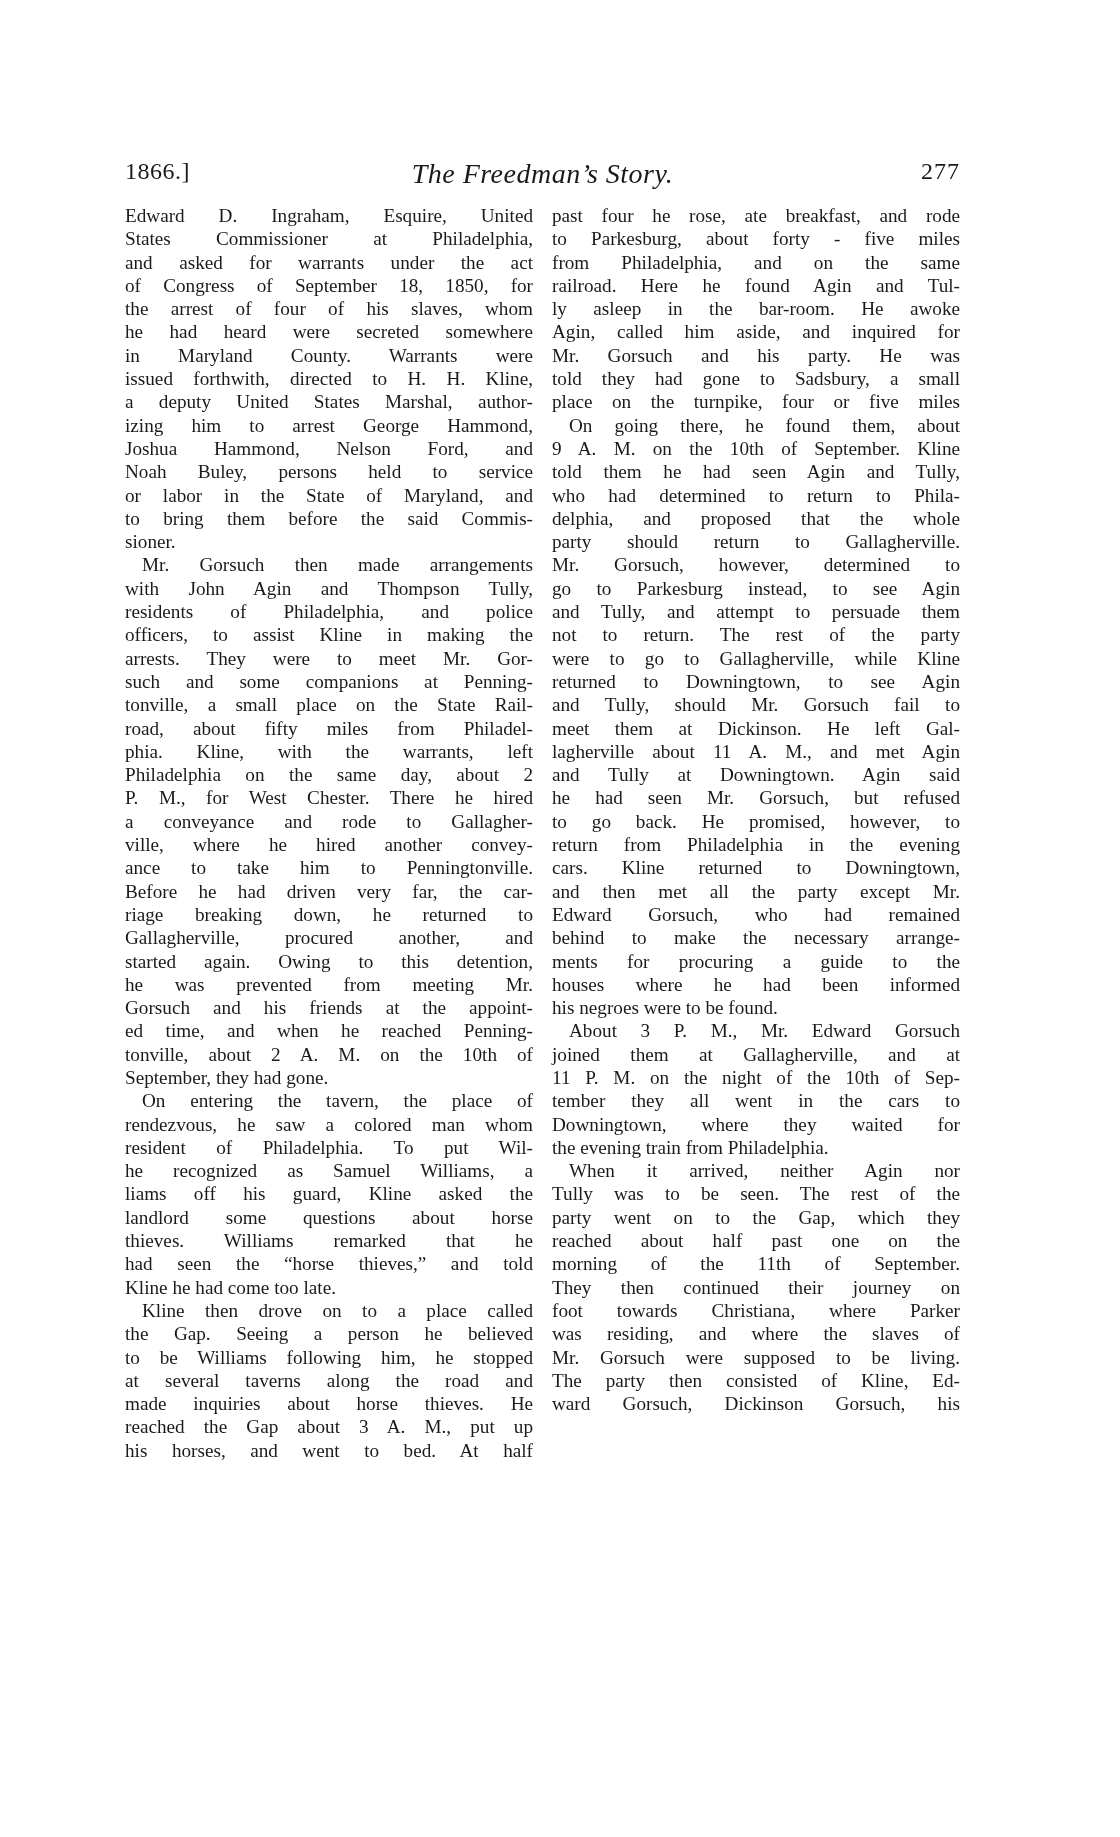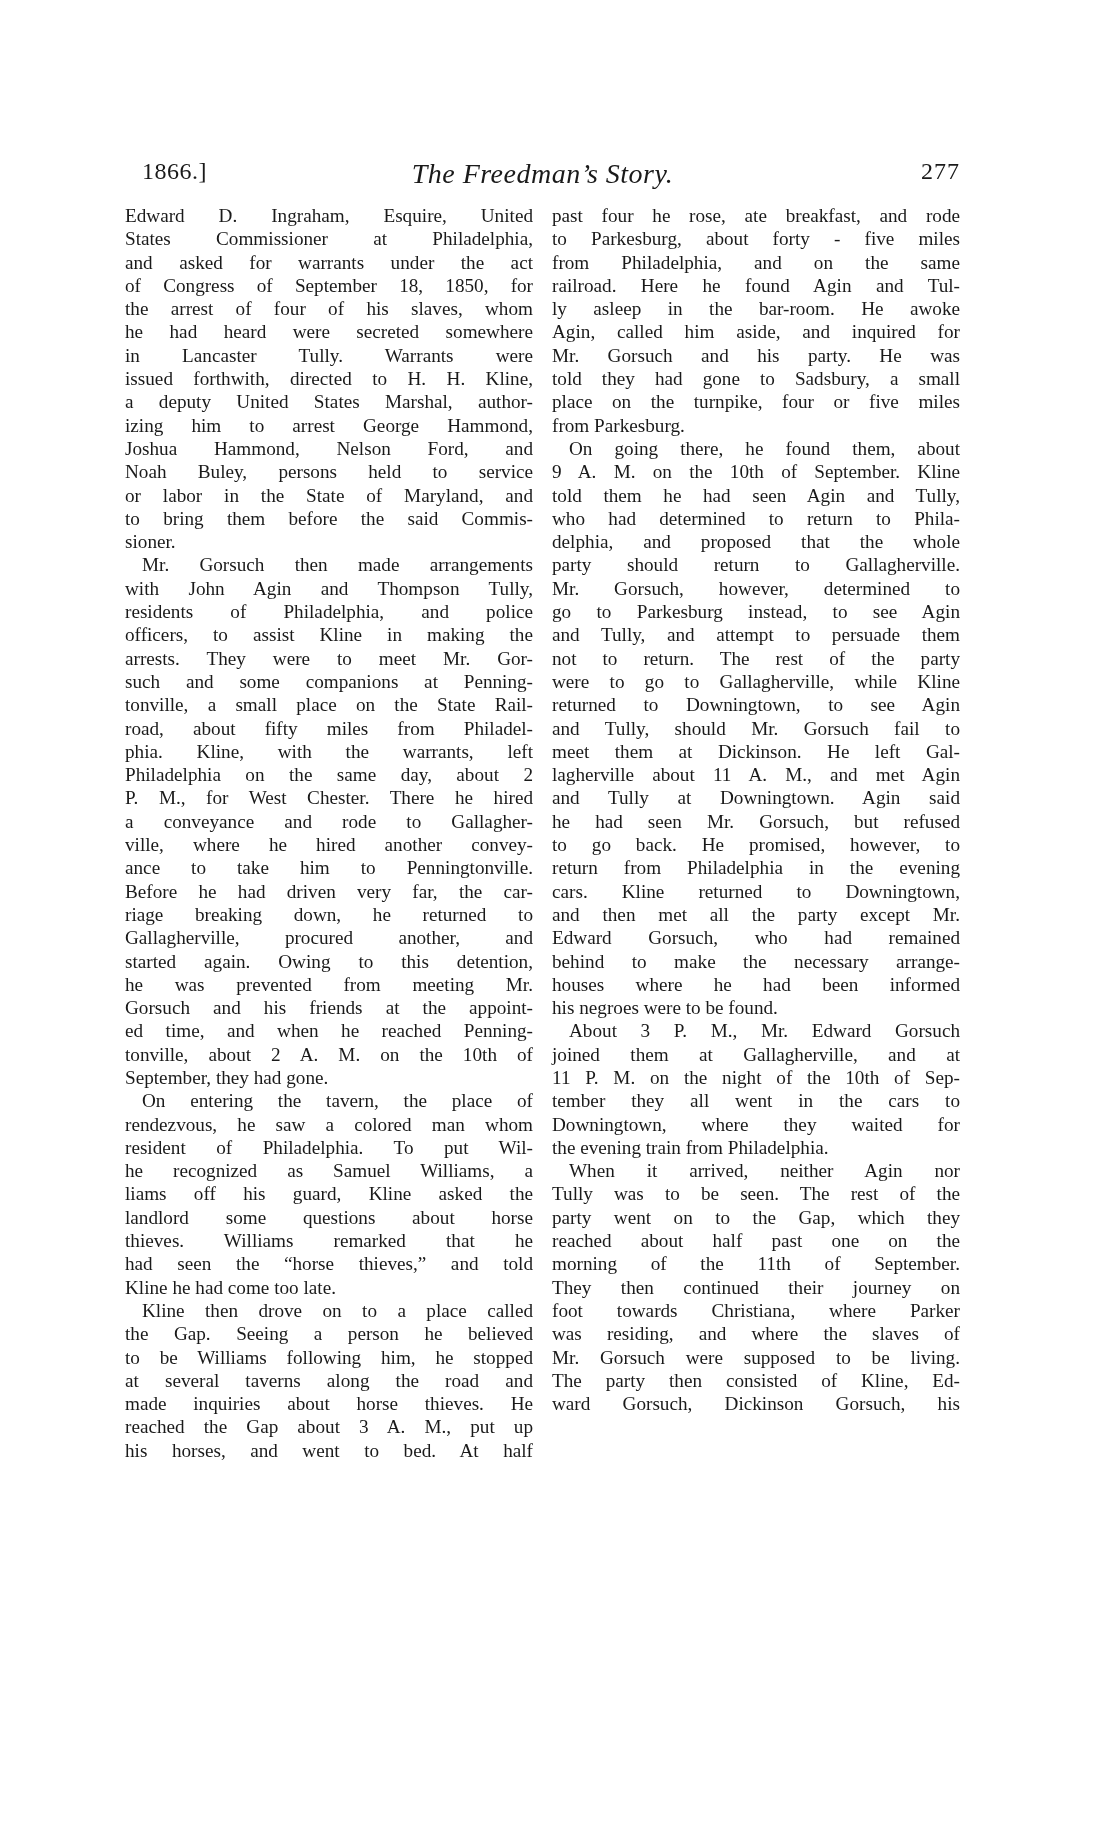--- a/index.html
+++ b/index.html
@@ -4,21 +4,21 @@
 <style>
   html, body { margin: 0; padding: 0; background: #ffffff; }
   body {
     width: 1120px; height: 1837px; position: relative; overflow: hidden;
     font-family: "Liberation Serif", "DejaVu Serif", serif; color: #1a1a1a;
   }
   .running-head {
     position: absolute; left: 125px; top: 158px; width: 835px; height: 34px;
     font-size: 24px;
   }
-  .rh-left { position: absolute; left: 0; top: 0; letter-spacing: 0.5px; margin-left: 17px; }
+  .rh-left { position: absolute; left: 0; top: 0; letter-spacing: 0.5px; }
   .rh-center { position: absolute; left: 0; right: 0; top: 0; text-align: center; font-style: italic; font-size: 28px; letter-spacing: 0.5px; }
   .rh-right { position: absolute; right: 0; top: 0; letter-spacing: 1px; }
   .col {
     position: absolute; top: 204px; width: 408px;
     font-size: 19.2px; line-height: 23.3px;
   }
   .col-left { left: 125px; }
   .col-right { left: 552px; }
   .line { display: block; white-space: nowrap; text-align: justify; text-align-last: justify; height: 23.3px; overflow: visible; }
   .line.last { text-align-last: left; }
@@ -33,21 +33,21 @@
   <span class="rh-right">277</span>
 </div>
 
 <div class="col col-left" id="col-0">
     <span class="line">Edward D. Ingraham, Esquire, United</span>
     <span class="line">States Commissioner at Philadelphia,</span>
     <span class="line">and asked for warrants under the act</span>
     <span class="line">of Congress of September 18, 1850, for</span>
     <span class="line">the arrest of four of his slaves, whom</span>
     <span class="line">he had heard were secreted somewhere</span>
-    <span class="line">in Lancaster Tully.  Warrants were</span>
+    <span class="line">in Maryland County.  Warrants were</span>
     <span class="line">issued forthwith, directed to H. H. Kline,</span>
     <span class="line">a deputy United States Marshal, author-</span>
     <span class="line">izing him to arrest George Hammond,</span>
     <span class="line">Joshua Hammond, Nelson Ford, and</span>
     <span class="line">Noah Buley, persons held to service</span>
     <span class="line">or labor in the State of Maryland, and</span>
     <span class="line">to bring them before the said Commis-</span>
     <span class="line last">sioner.</span>
     <span class="line indent">Mr. Gorsuch then made arrangements</span>
     <span class="line">with John Agin and Thompson Tully,</span>
@@ -92,21 +92,20 @@
 <div class="col col-right" id="col-1">
     <span class="line">past four he rose, ate breakfast, and rode</span>
     <span class="line">to Parkesburg, about forty - five miles</span>
     <span class="line">from Philadelphia, and on the same</span>
     <span class="line">railroad.  Here he found Agin and Tul-</span>
     <span class="line">ly asleep in the bar-room.  He awoke</span>
     <span class="line">Agin, called him aside, and inquired for</span>
     <span class="line">Mr. Gorsuch and his party.  He was</span>
     <span class="line">told they had gone to Sadsbury, a small</span>
     <span class="line">place on the turnpike, four or five miles</span>
-    <span class="line last">from Parkesburg.</span>
     <span class="line indent">On going there, he found them, about</span>
     <span class="line">9 A. M. on the 10th of September.  Kline</span>
     <span class="line">told them he had seen Agin and Tully,</span>
     <span class="line">who had determined to return to Phila-</span>
     <span class="line">delphia, and proposed that the whole</span>
     <span class="line">party should return to Gallagherville.</span>
     <span class="line">Mr. Gorsuch, however, determined to</span>
     <span class="line">go to Parkesburg instead, to see Agin</span>
     <span class="line">and Tully, and attempt to persuade them</span>
     <span class="line">not to return.  The rest of the party</span>
@@ -116,20 +115,21 @@
     <span class="line">meet them at Dickinson.  He left Gal-</span>
     <span class="line">lagherville about 11 A. M., and met Agin</span>
     <span class="line">and Tully at Downingtown.  Agin said</span>
     <span class="line">he had seen Mr. Gorsuch, but refused</span>
     <span class="line">to go back.  He promised, however, to</span>
     <span class="line">return from Philadelphia in the evening</span>
     <span class="line">cars.  Kline returned to Downingtown,</span>
     <span class="line">and then met all the party except Mr.</span>
     <span class="line">Edward Gorsuch, who had remained</span>
     <span class="line">behind to make the necessary arrange-</span>
+    <span class="line">ments for procuring a guide to the</span>
     <span class="line">houses where he had been informed</span>
     <span class="line last">his negroes were to be found.</span>
     <span class="line indent">About 3 P. M., Mr. Edward Gorsuch</span>
     <span class="line">joined them at Gallagherville, and at</span>
     <span class="line">11 P. M. on the night of the 10th of Sep-</span>
     <span class="line">tember they all went in the cars to</span>
     <span class="line">Downingtown, where they waited for</span>
     <span class="line last">the evening train from Philadelphia.</span>
     <span class="line indent">When it arrived, neither Agin nor</span>
     <span class="line">Tully was to be seen.  The rest of the</span>

